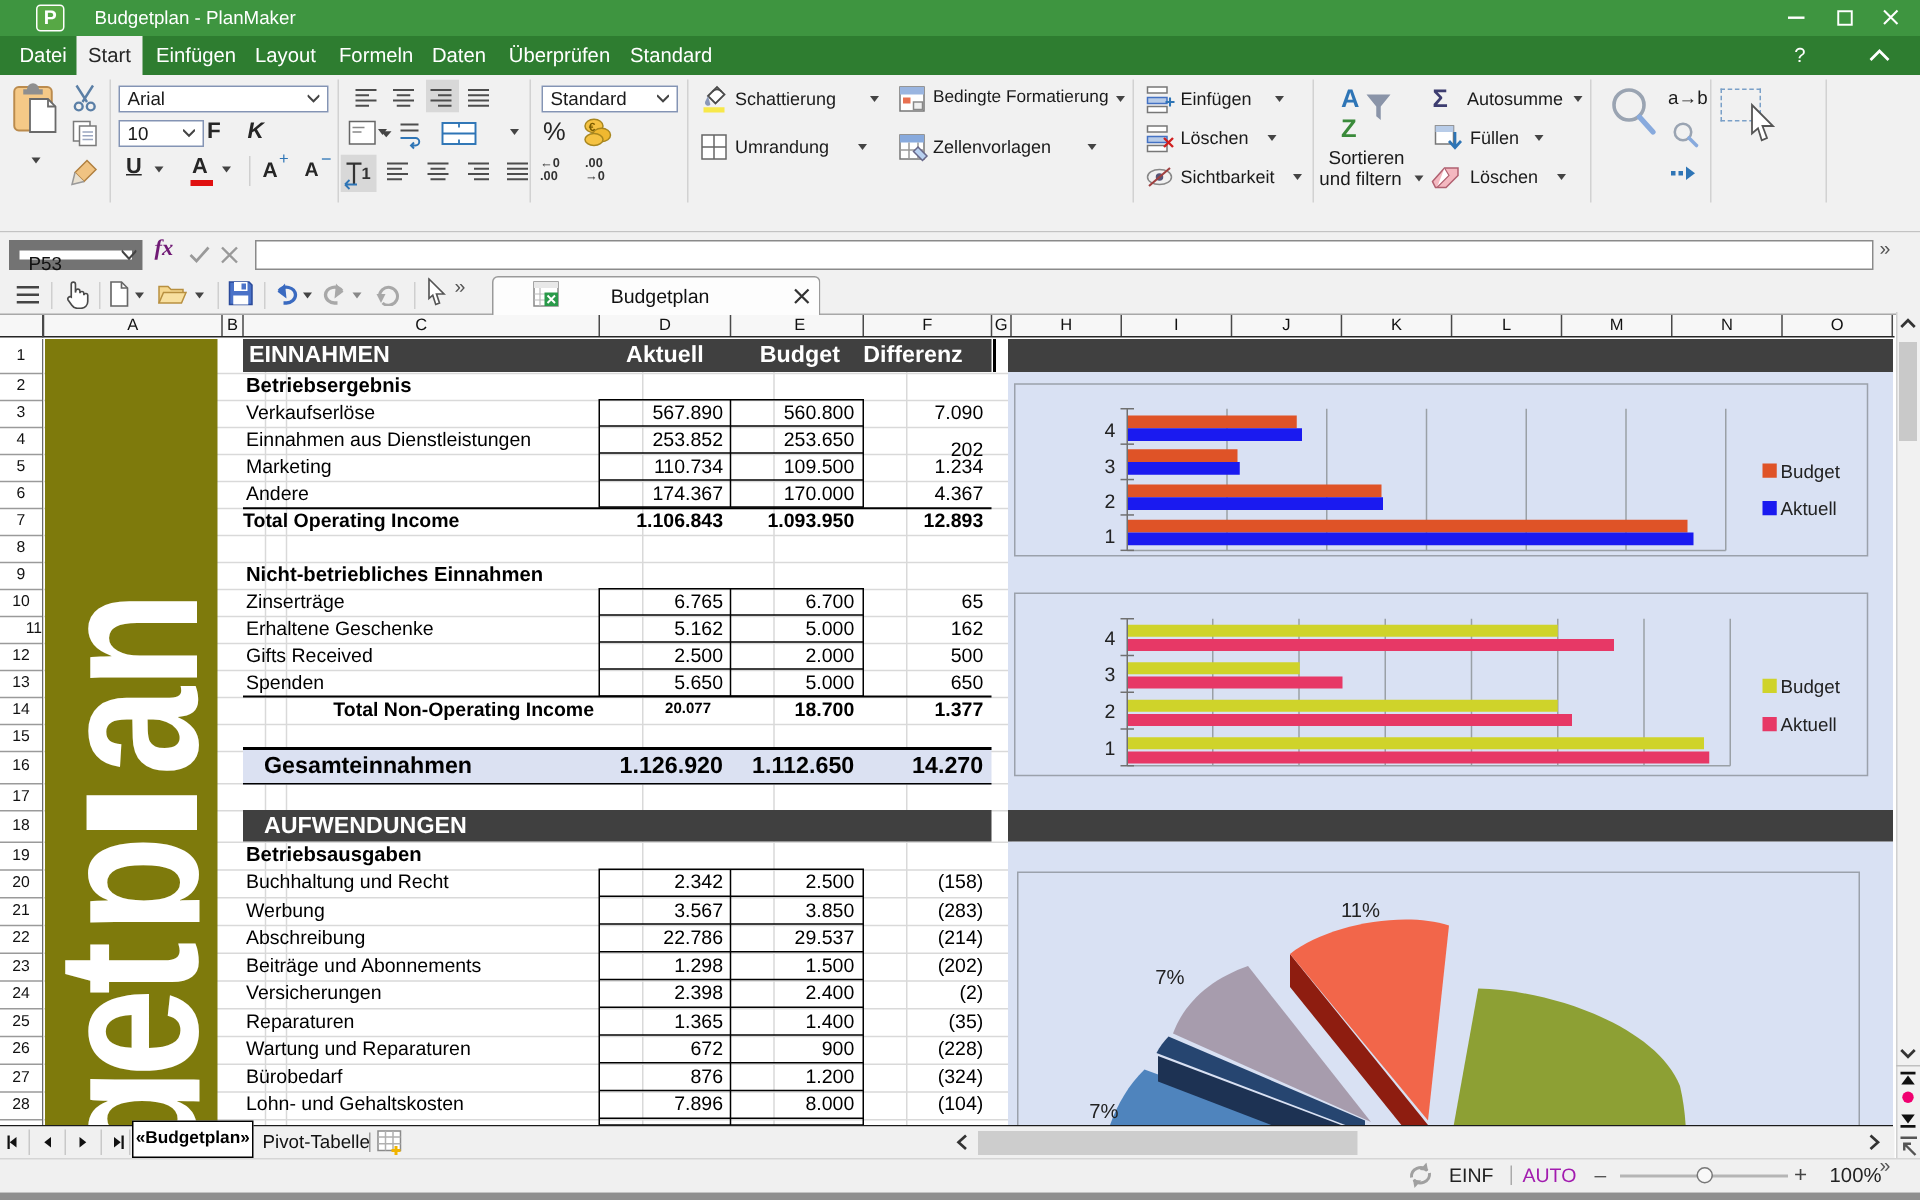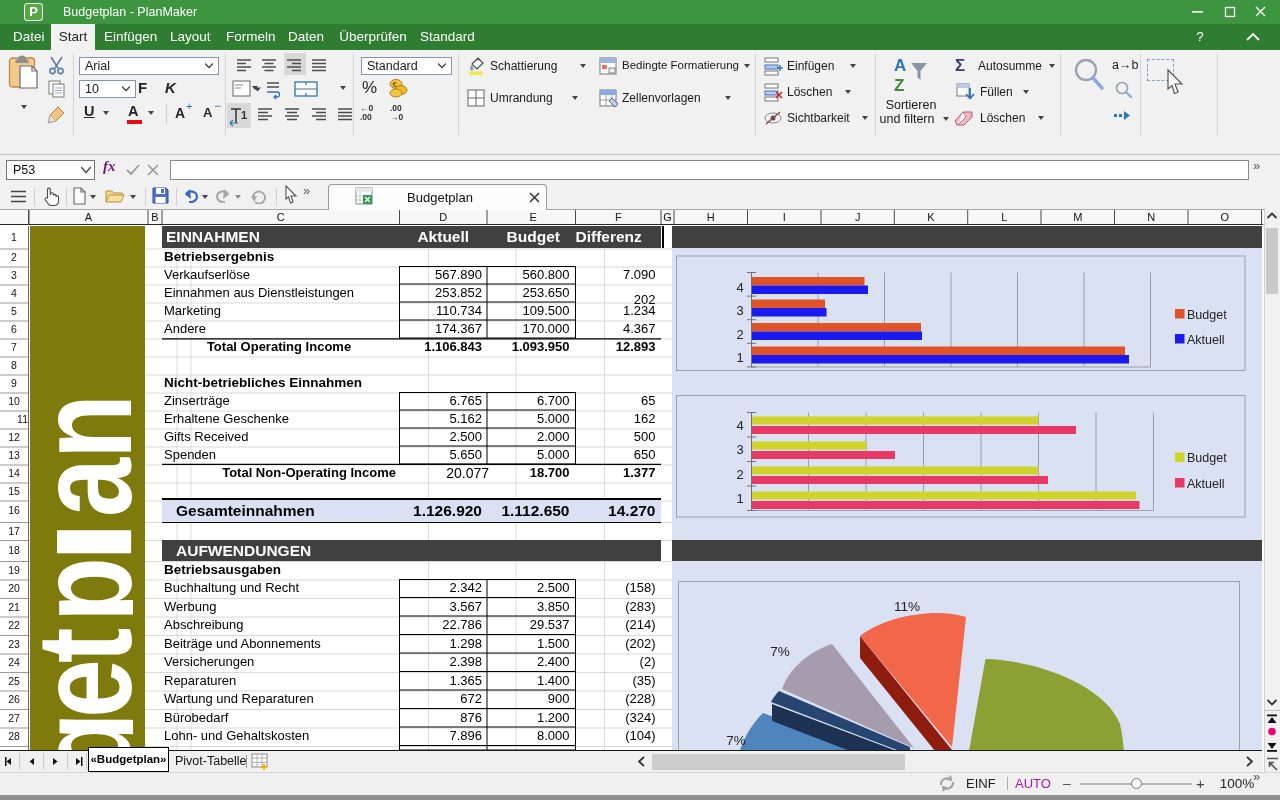--- a/index.html
+++ b/index.html
@@ -284,21 +284,21 @@
     <path d="M12 1 L18 5.5 L12 10 Z" fill="#2e75b6"></path>
   </svg>
 
   <div class="abs" style="left:1147px;top:9px;width:27px;height:22px;border:1.4px dashed #7aa0c8"></div>
   <svg class="abs" style="left:1164px;top:18px;width:22px;height:28px" viewBox="0 0 22 28">
     <path d="M4 2 L18 16 L11 16 L14 24 L10.5 25.5 L8 17.5 L4 21 Z" fill="#fff" stroke="#555" stroke-width="1.2"></path>
   </svg>
 </div>
 
 <div id="frow" class="abs">
-  <div class="abs" style="left:6px;top:5px;width:89px;height:20px;background:#fff;border:1px solid #737373;font-size:12.5px;color:#111;padding:2px 0 0 6px">P53</div>
+  <div class="abs" style="left:6px;top:5px;width:89px;height:20px;background:#fff;border:7px solid #737373;font-size:12.5px;color:#111;padding:2px 0 0 6px">P53</div>
   <svg class="abs" style="left:81px;top:11px;width:10px;height:8px">
       <path d="M0 1 L5 6.5 L10 1" stroke="#444" stroke-width="1.4" fill="none"></path>
     </svg>
   <div class="abs" style="left:103px;top:3px;font-size:15px;font-style:italic;font-family:'Liberation Serif',serif;color:#701a75;font-weight:bold">fx</div>
   <svg class="abs" style="left:126px;top:9px;width:14px;height:12px">
       <path d="M1 6 L5 10 L13 1" stroke="#999" stroke-width="1.8" fill="none"></path>
     </svg>
   <svg class="abs" style="left:147px;top:9px;width:12px;height:12px">
       <path d="M1 1 L11 11 M11 1 L1 11" stroke="#999" stroke-width="1.6"></path>
     </svg>
@@ -535,21 +535,21 @@
 <div class="abs num" style="left:489px;top:284px;width:80.5px;height:18px;line-height:18px;font-size:13px">253.650</div>
 <div class="abs num" style="left:575px;top:291px;width:80.5px;height:18px;line-height:18px;font-size:13px">202</div>
 <div class="abs lab" style="left:164px;top:302px;height:18px;line-height:18px;font-size:13px">Marketing</div>
 <div class="abs num" style="left:402px;top:302px;width:80px;height:18px;line-height:18px;font-size:13px">110.734</div>
 <div class="abs num" style="left:489px;top:302px;width:80.5px;height:18px;line-height:18px;font-size:13px">109.500</div>
 <div class="abs num" style="left:575px;top:302px;width:80.5px;height:18px;line-height:18px;font-size:13px">1.234</div>
 <div class="abs lab" style="left:164px;top:320px;height:18px;line-height:18px;font-size:13px">Andere</div>
 <div class="abs num" style="left:402px;top:320px;width:80px;height:18px;line-height:18px;font-size:13px">174.367</div>
 <div class="abs num" style="left:489px;top:320px;width:80.5px;height:18px;line-height:18px;font-size:13px">170.000</div>
 <div class="abs num" style="left:575px;top:320px;width:80.5px;height:18px;line-height:18px;font-size:13px">4.367</div>
-<div class="abs" style="left:162px;top:338px;width:234px;height:18px;line-height:18px;font-weight:bold;font-size:13px;text-align:center;color:#000">Total Operating Income</div>
+<div class="abs" style="left:162px;top:338px;width:234px;height:18px;line-height:18px;font-weight:bold;font-size:13px;text-align:left;color:#000">Total Operating Income</div>
 <div class="abs num" style="left:402px;top:338px;width:80px;height:18px;line-height:18px;font-weight:bold;font-size:13px">1.106.843</div>
 <div class="abs num" style="left:489px;top:338px;width:80.5px;height:18px;line-height:18px;font-weight:bold;font-size:13px">1.093.950</div>
 <div class="abs num" style="left:575px;top:338px;width:80.5px;height:18px;line-height:18px;font-weight:bold;font-size:13px">12.893</div>
 <div class="abs lab" style="left:164px;top:374px;height:18px;line-height:18px;font-weight:bold;font-size:13.5px">Nicht-betriebliches Einnahmen</div>
 <div class="abs lab" style="left:164px;top:392px;height:18px;line-height:18px;font-size:13px">Zinserträge</div>
 <div class="abs num" style="left:402px;top:392px;width:80px;height:18px;line-height:18px;font-size:13px">6.765</div>
 <div class="abs num" style="left:489px;top:392px;width:80.5px;height:18px;line-height:18px;font-size:13px">6.700</div>
 <div class="abs num" style="left:575px;top:392px;width:80.5px;height:18px;line-height:18px;font-size:13px">65</div>
 <div class="abs lab" style="left:164px;top:410px;height:18px;line-height:18px;font-size:13px">Erhaltene Geschenke</div>
 <div class="abs num" style="left:402px;top:410px;width:80px;height:18px;line-height:18px;font-size:13px">5.162</div>
@@ -557,21 +557,21 @@
 <div class="abs num" style="left:575px;top:410px;width:80.5px;height:18px;line-height:18px;font-size:13px">162</div>
 <div class="abs lab" style="left:164px;top:428px;height:18px;line-height:18px;font-size:13px">Gifts Received</div>
 <div class="abs num" style="left:402px;top:428px;width:80px;height:18px;line-height:18px;font-size:13px">2.500</div>
 <div class="abs num" style="left:489px;top:428px;width:80.5px;height:18px;line-height:18px;font-size:13px">2.000</div>
 <div class="abs num" style="left:575px;top:428px;width:80.5px;height:18px;line-height:18px;font-size:13px">500</div>
 <div class="abs lab" style="left:164px;top:446px;height:18px;line-height:18px;font-size:13px">Spenden</div>
 <div class="abs num" style="left:402px;top:446px;width:80px;height:18px;line-height:18px;font-size:13px">5.650</div>
 <div class="abs num" style="left:489px;top:446px;width:80.5px;height:18px;line-height:18px;font-size:13px">5.000</div>
 <div class="abs num" style="left:575px;top:446px;width:80.5px;height:18px;line-height:18px;font-size:13px">650</div>
 <div class="abs" style="left:162px;top:464px;width:234px;height:18px;line-height:18px;font-weight:bold;font-size:13px;text-align:right;color:#000">Total Non-Operating Income</div>
-<div class="abs num" style="left:409px;top:464px;width:80px;height:18px;line-height:18px;font-weight:normal;font-size:14px">20.077</div>
+<div class="abs num" style="left:394px;top:464px;width:80px;height:18px;line-height:18px;font-weight:bold;font-size:10px">20.077</div>
 <div class="abs num" style="left:489px;top:464px;width:80.5px;height:18px;line-height:18px;font-weight:bold;font-size:13px">18.700</div>
 <div class="abs num" style="left:575px;top:464px;width:80.5px;height:18px;line-height:18px;font-weight:bold;font-size:13px">1.377</div>
 <div class="abs lab" style="left:176px;top:499.5px;height:22.0px;line-height:22.0px;font-weight:bold;font-size:15.5px">Gesamteinnahmen</div>
 <div class="abs num" style="left:402px;top:499.5px;width:80px;height:22.0px;line-height:22.0px;font-weight:bold;font-size:15.5px">1.126.920</div>
 <div class="abs num" style="left:489px;top:499.5px;width:80.5px;height:22.0px;line-height:22.0px;font-weight:bold;font-size:15.5px">1.112.650</div>
 <div class="abs num" style="left:575px;top:499.5px;width:80.5px;height:22.0px;line-height:22.0px;font-weight:bold;font-size:15.5px">14.270</div>
 <div class="abs lab" style="left:164px;top:560.5px;height:18.5px;line-height:18.5px;font-weight:bold;font-size:13.5px">Betriebsausgaben</div>
 <div class="abs lab" style="left:164px;top:579px;height:18.5px;line-height:18.5px;font-size:13px">Buchhaltung und Recht</div>
 <div class="abs num" style="left:402px;top:579px;width:80px;height:18.5px;line-height:18.5px;font-size:13px">2.342</div>
 <div class="abs num" style="left:489px;top:579px;width:80.5px;height:18.5px;line-height:18.5px;font-size:13px">2.500</div>

